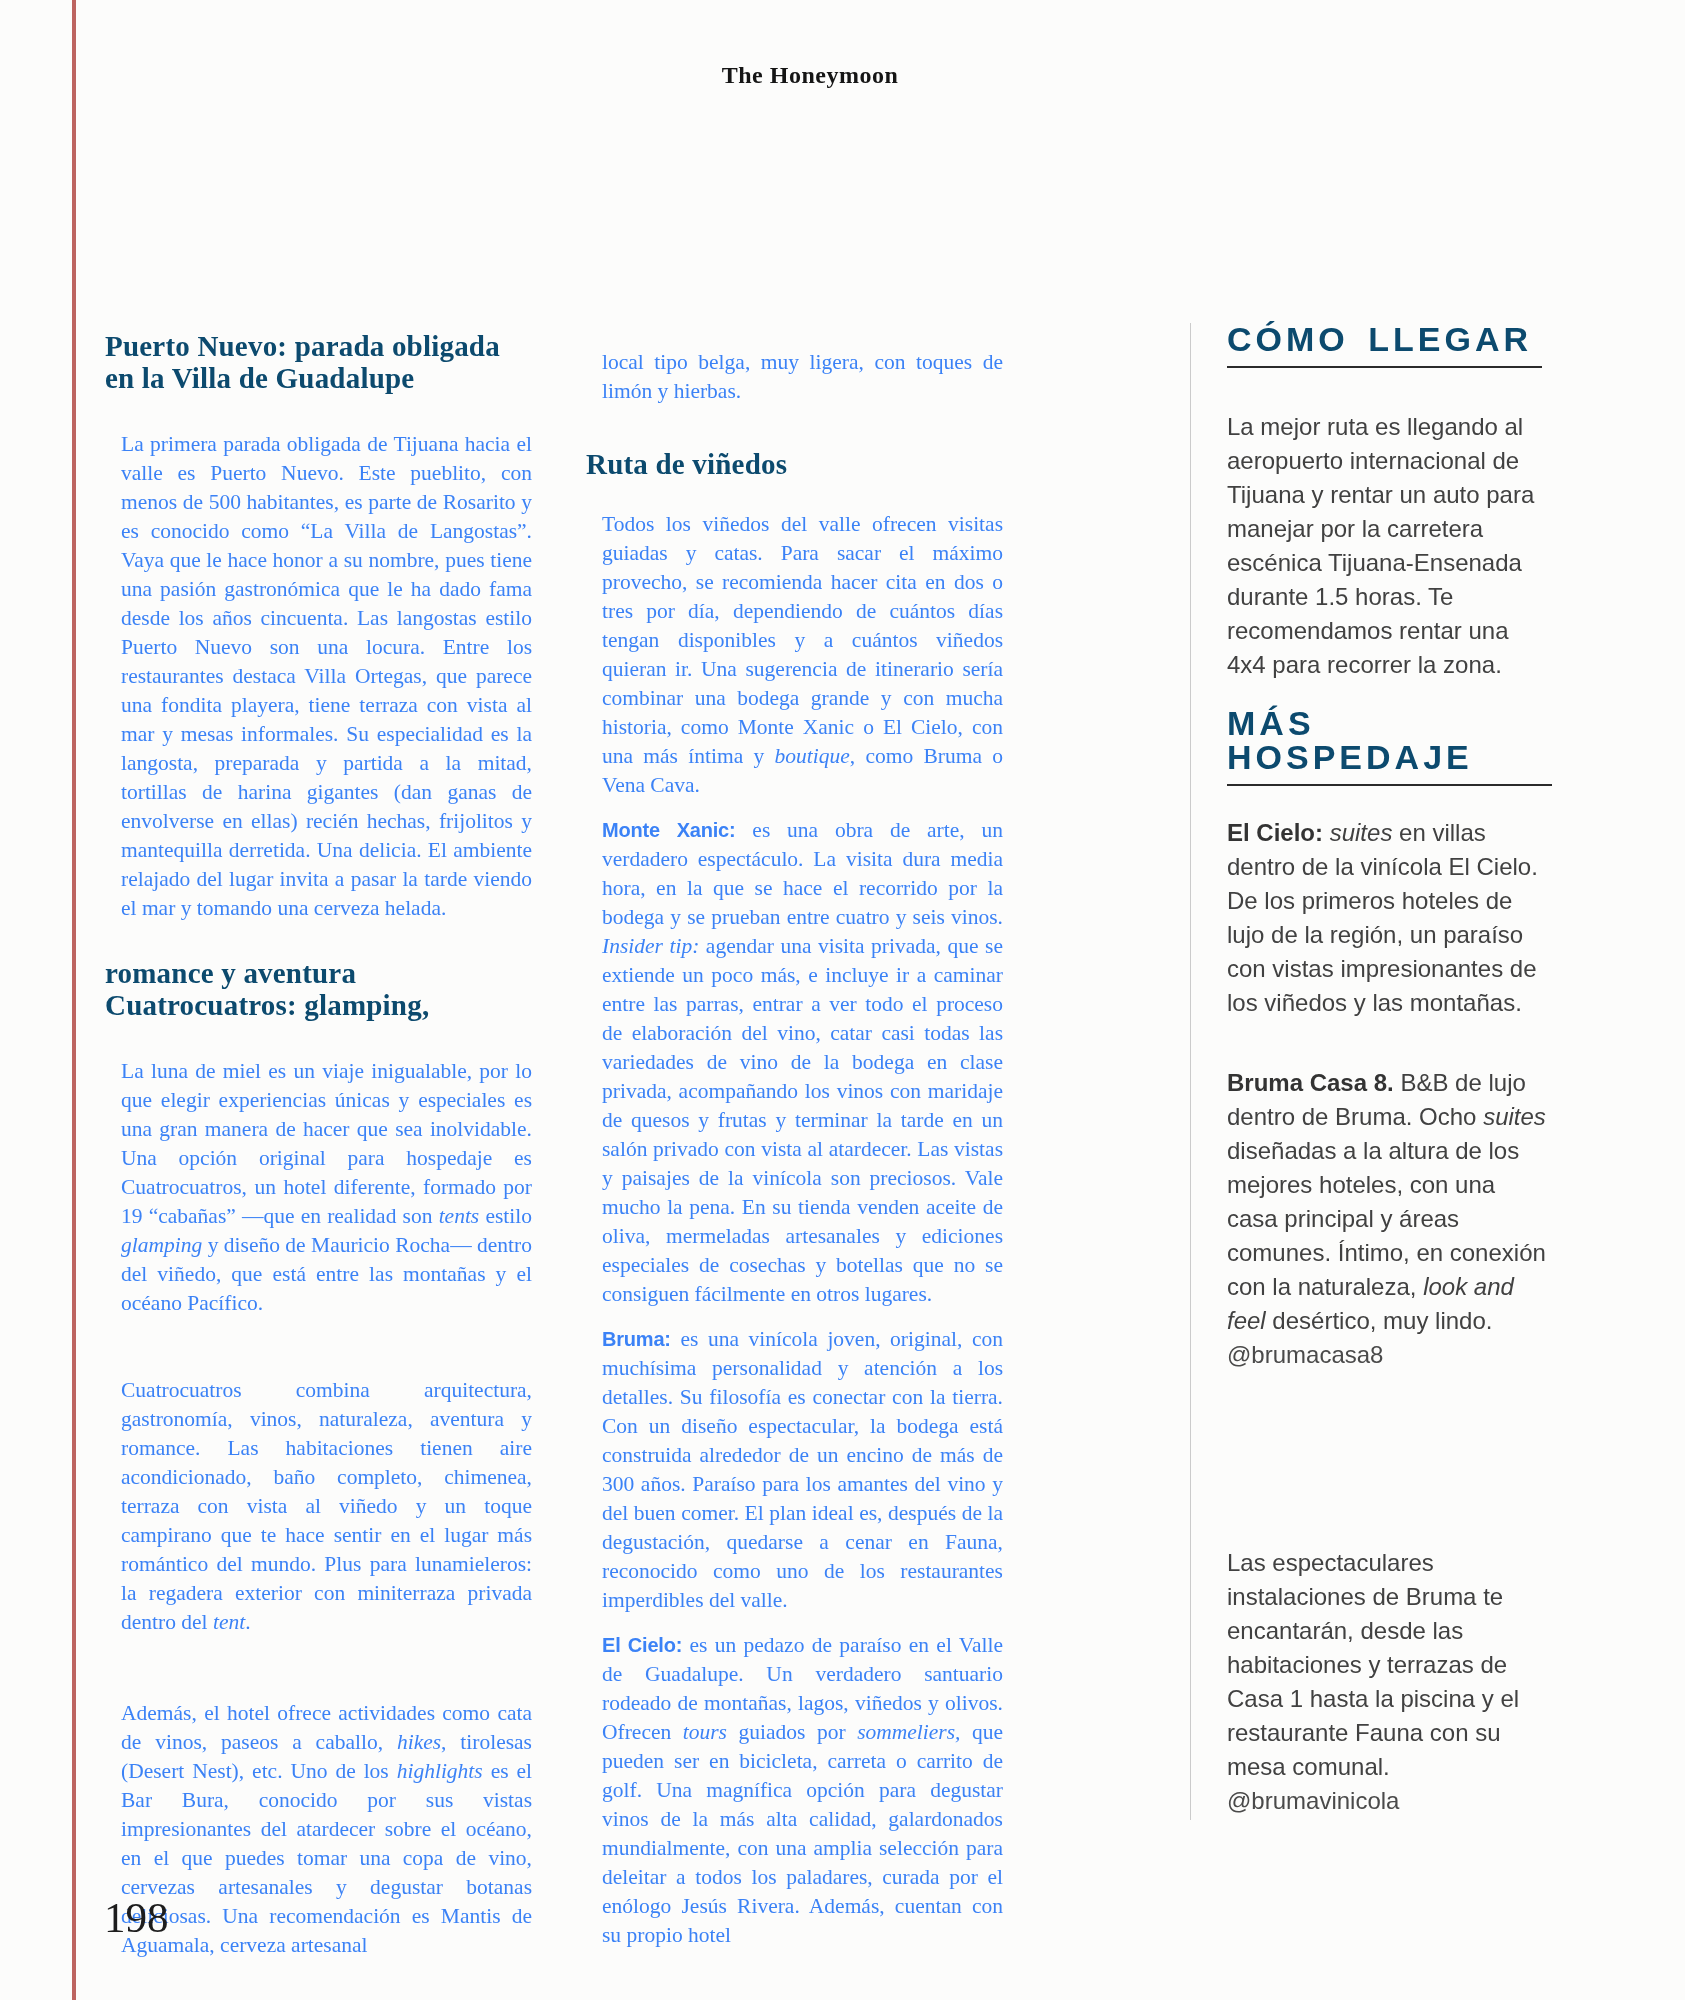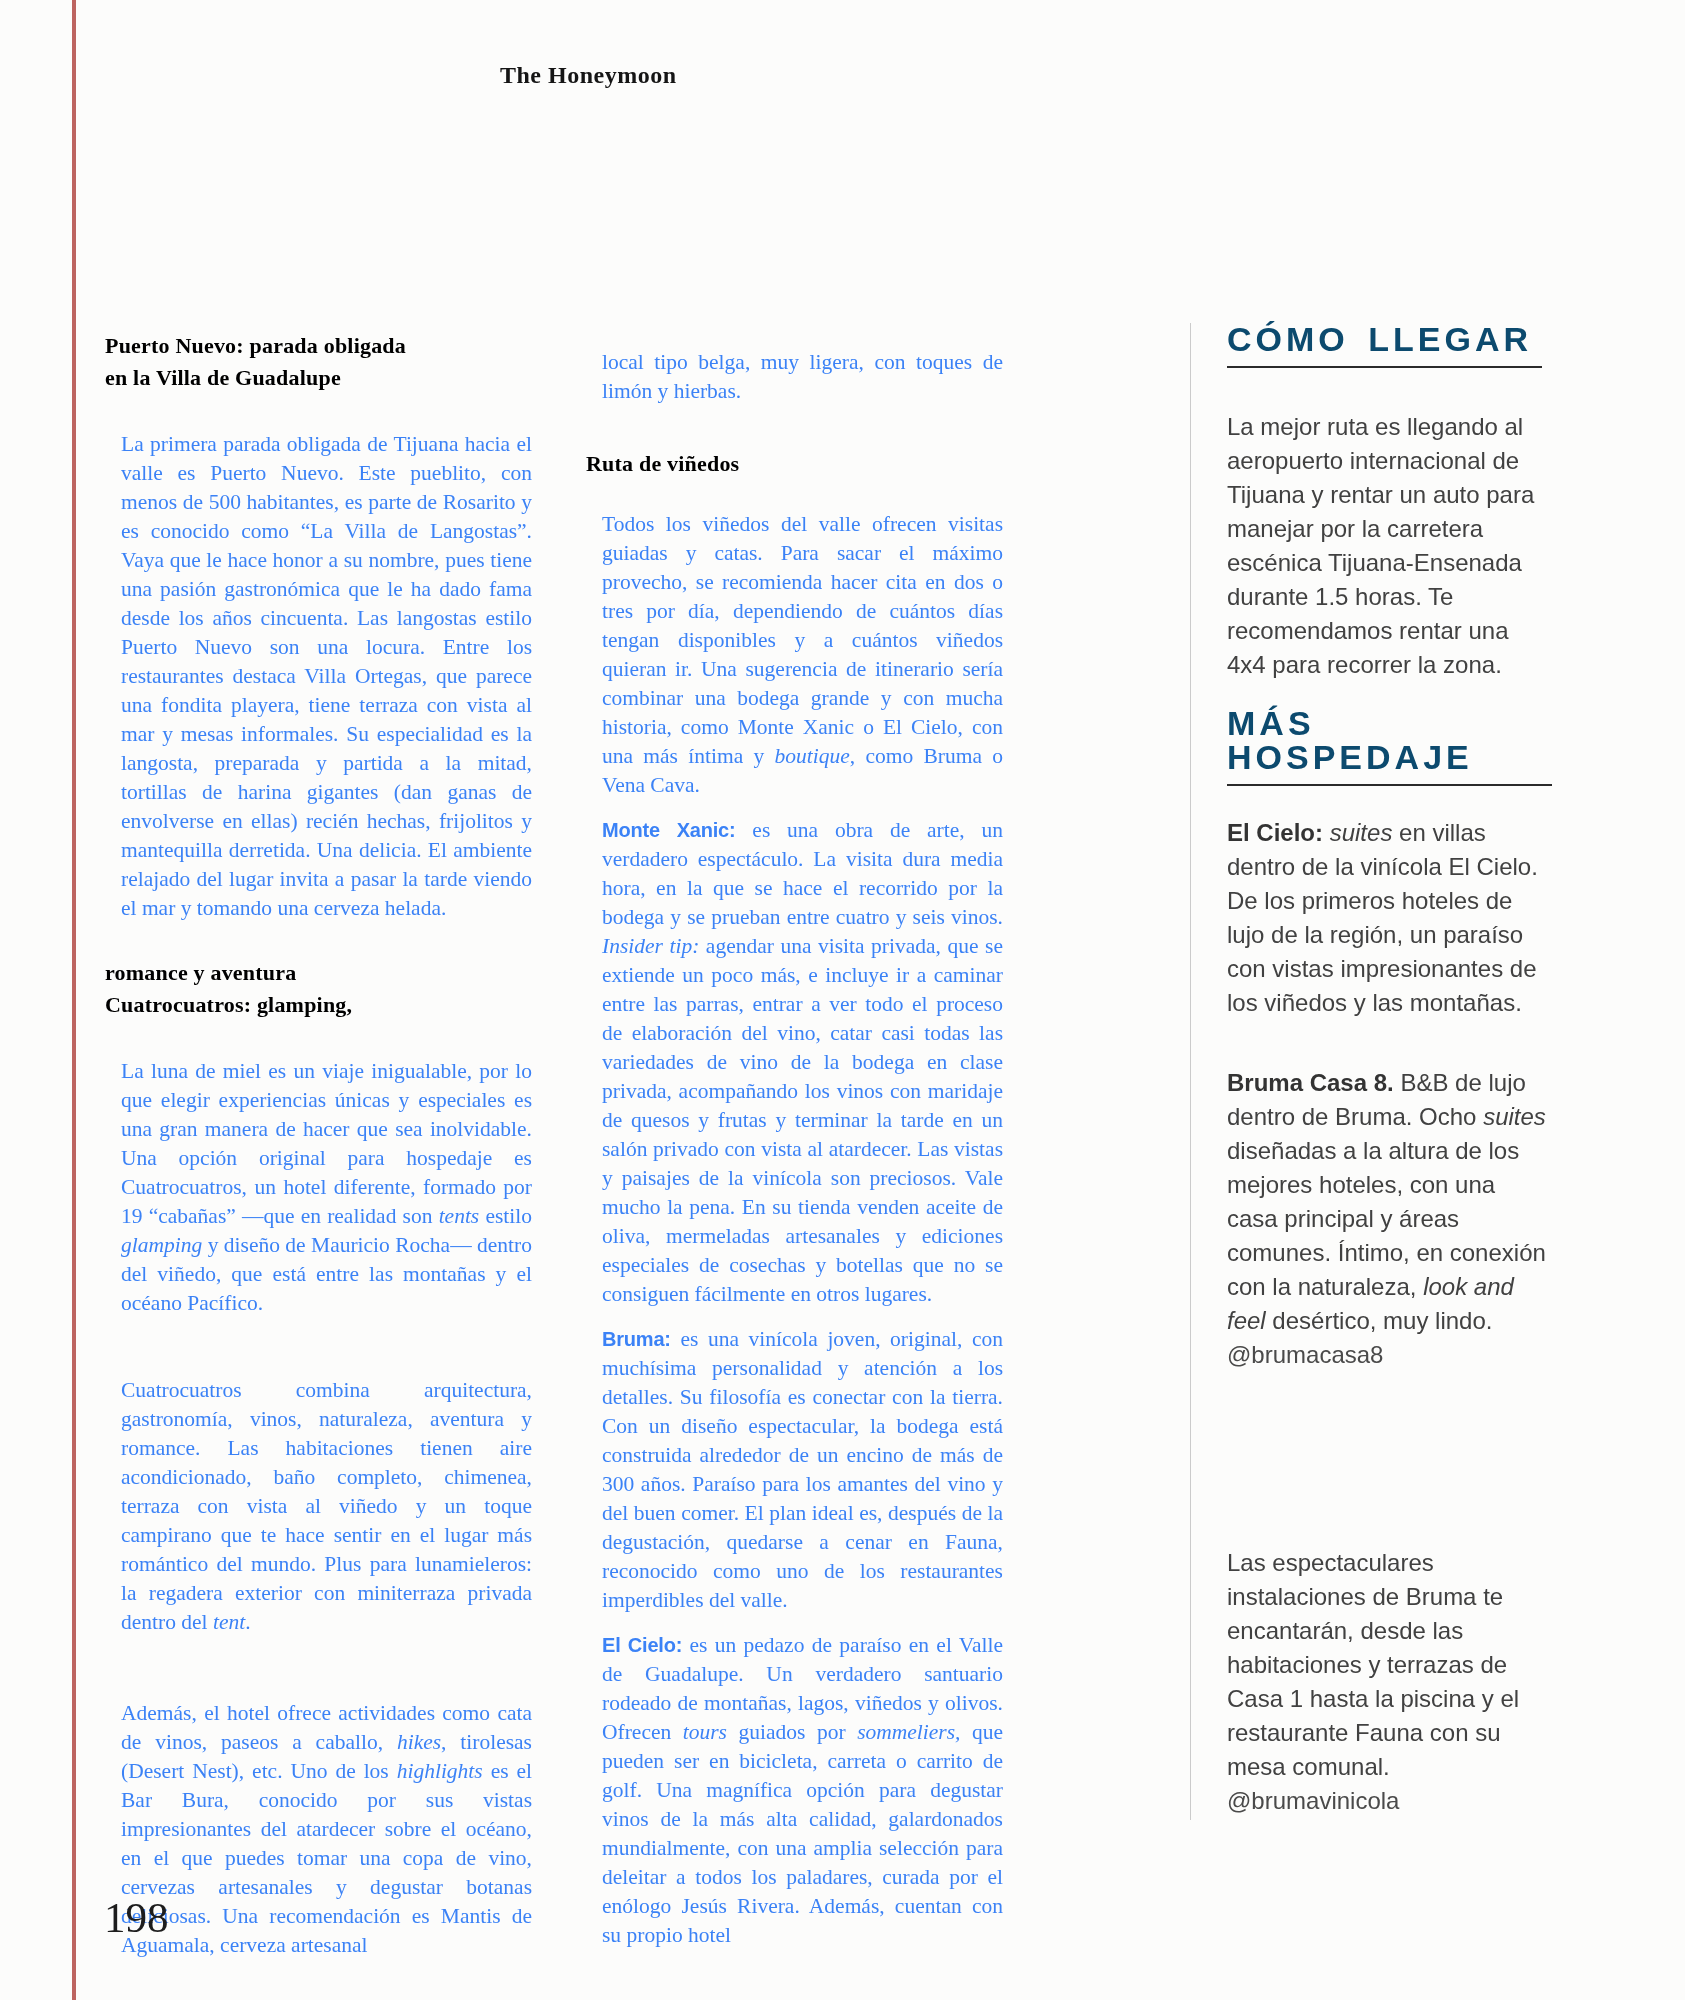--- a/index.html
+++ b/index.html
@@ -1,25 +1,25 @@
 <!DOCTYPE html>
 <html lang="es"><head>
 <meta charset="utf-8">
 <style>
   html,body{margin:0;padding:0;background:#e9e9e9;}
   .page{position:relative;width:1685px;height:2000px;background:#fcfcfb;overflow:hidden;
         font-family:"Liberation Serif",serif;color:#1d1d1d;}
   .red-edge{position:absolute;left:72px;top:0;width:4px;height:2000px;background:#a8322c;opacity:.75;}
-  .title{position:absolute;top:62px;left:500px;width:620px;
+  .title{position:absolute;top:62px;left:500px;width:620px;text-align:center;
          font-size:24px;font-weight:700;letter-spacing:.5px;color:#151515;}
   .col{position:absolute;top:330px;}
   .col1{left:105px;width:443px;}
   .col2{left:586px;top:332px;width:433px;}
   .p{font-size:21.5px;line-height:29px;text-align:justify;margin:16px;color:#3b82f6;hyphens:auto;}
-  h2.sec{font-size:22px;line-height:32px;font-weight:700;margin:0;color:#000000;letter-spacing:.2px;}
+  h2.sec{font-size:29px;line-height:32px;font-weight:700;margin:0;color:#0c4a6e;letter-spacing:.2px;}
   .hl{display:block;}
   .seg-i{font-style:italic;}
   .seg-b{font-family:"Liberation Sans",sans-serif;font-weight:700;font-size:20px;letter-spacing:-.2px;}
   .vrule{position:absolute;left:1190px;top:323px;width:1px;height:1497px;background:#cbcbcb;}
   .sidebar{position:absolute;left:1227px;top:322px;width:325px;
            font-family:"Liberation Sans",sans-serif;color:#414141;}
   .sidebar p{font-size:24px;line-height:34px;margin:0;text-align:left;}
   .sidebar .seg-b{font-family:inherit;font-size:inherit;font-weight:700;color:#333;letter-spacing:0;}
   .sb-h{display:inline-block;font-size:34px;line-height:1;font-weight:700;letter-spacing:4px;
         word-spacing:6px;color:#0c4a6e;border-bottom:2.5px solid #2b2b2b;padding:0 10px 10px 0;}

